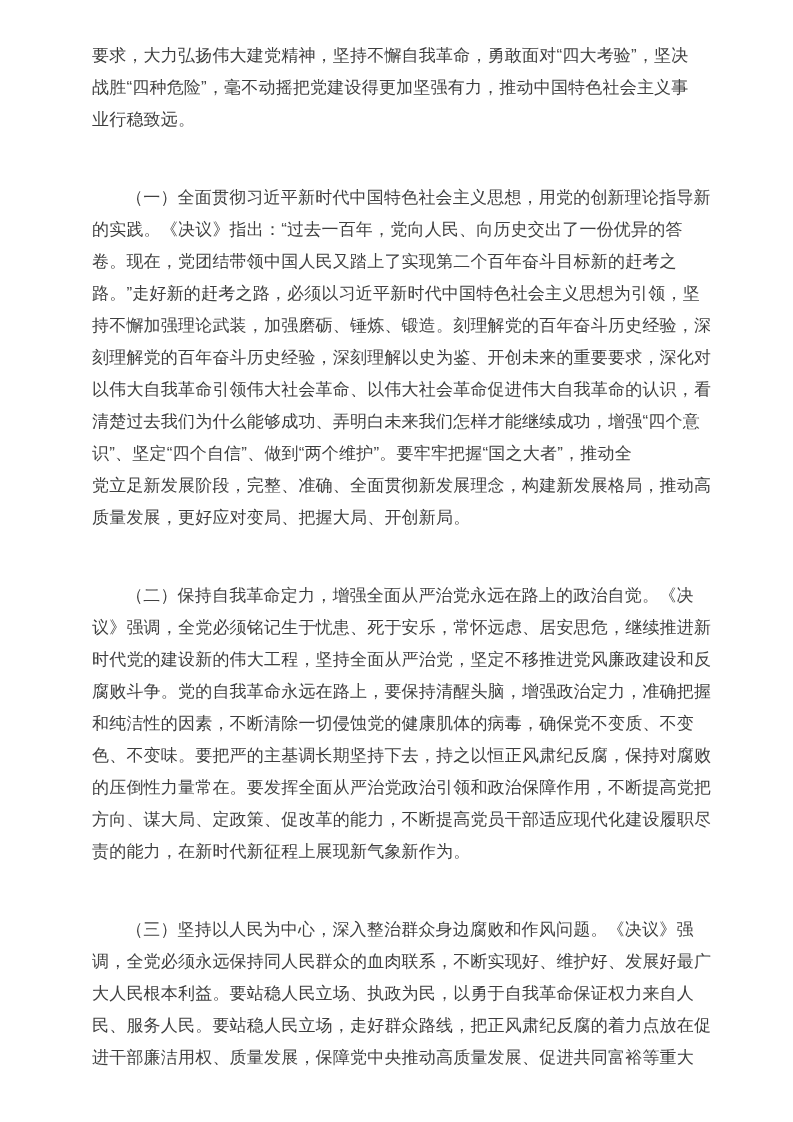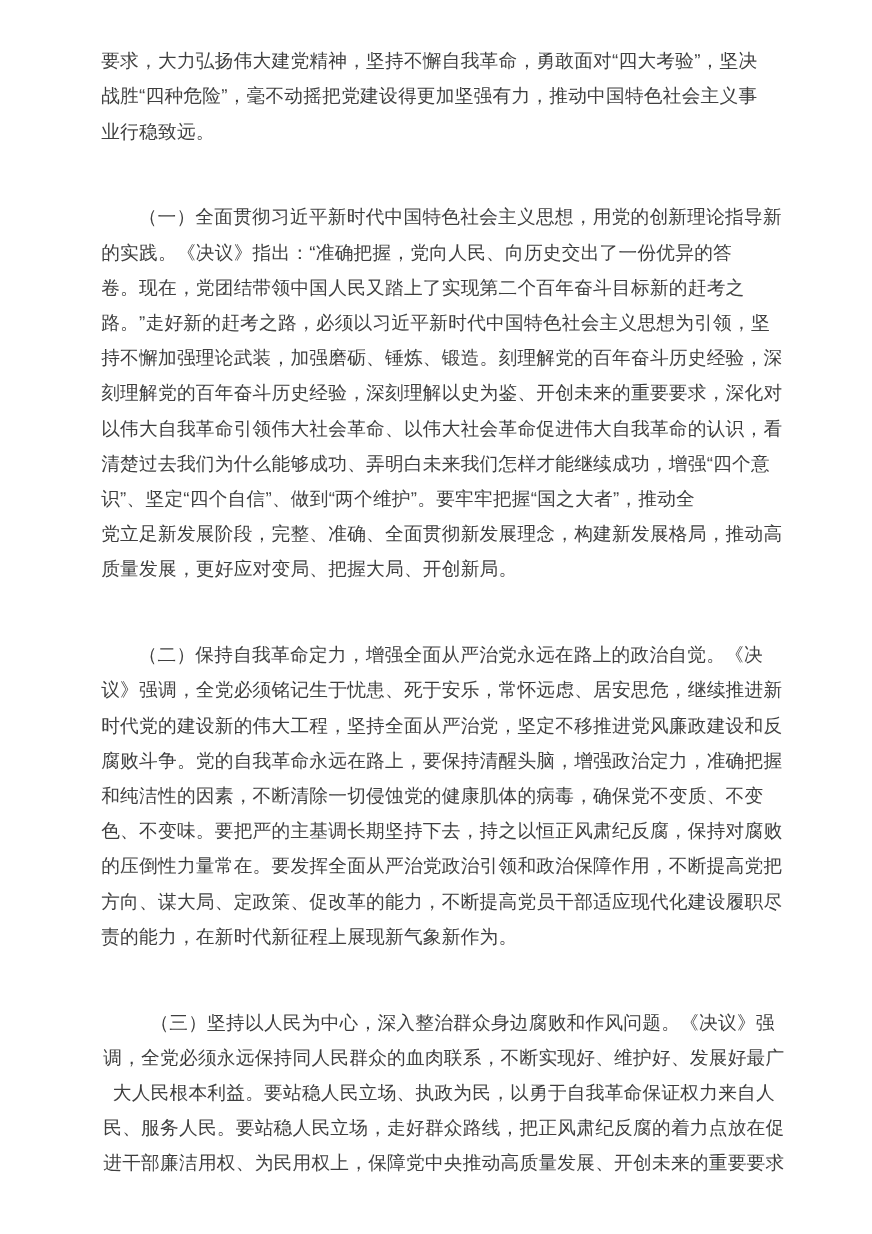--- a/index.html
+++ b/index.html
@@ -22,21 +22,20 @@
     font-size: 17px;
     line-height: 32px;
     color: #3f3f3f;
     -webkit-font-smoothing: antialiased;
   }
   .para {
     margin: 0 0 32px 0;
   }
   .para:last-child {
     margin-bottom: 0;
-    text-align: center;
   }
   .line {
     white-space: pre;
     letter-spacing: 0.2px;
   }
   .para.indented .line:first-child {
     text-indent: 2em;
     margin-top: 46px;
   }
 </style>
@@ -46,21 +45,21 @@
 <div class="page">
 
   <div class="para">
     <div class="line">要求，大力弘扬伟大建党精神，坚持不懈自我革命，勇敢面对“四大考验”，坚决</div>
     <div class="line">战胜“四种危险”，毫不动摇把党建设得更加坚强有力，推动中国特色社会主义事</div>
     <div class="line">业行稳致远。</div>
   </div>
 
   <div class="para indented">
     <div class="line">（一）全面贯彻习近平新时代中国特色社会主义思想，用党的创新理论指导新</div>
-    <div class="line">的实践。《决议》指出：“准确把握，党向人民、向历史交出了一份优异的答</div>
+    <div class="line">的实践。《决议》指出：“过去一百年，党向人民、向历史交出了一份优异的答</div>
     <div class="line">卷。现在，党团结带领中国人民又踏上了实现第二个百年奋斗目标新的赶考之</div>
     <div class="line">路。”走好新的赶考之路，必须以习近平新时代中国特色社会主义思想为引领，坚</div>
     <div class="line">持不懈加强理论武装，加强磨砺、锤炼、锻造。刻理解党的百年奋斗历史经验，深</div>
     <div class="line">刻理解党的百年奋斗历史经验，深刻理解以史为鉴、开创未来的重要要求，深化对</div>
     <div class="line">以伟大自我革命引领伟大社会革命、以伟大社会革命促进伟大自我革命的认识，看</div>
     <div class="line">清楚过去我们为什么能够成功、弄明白未来我们怎样才能继续成功，增强“四个意</div>
     <div class="line">识”、坚定“四个自信”、做到“两个维护”。要牢牢把握“国之大者”，推动全</div>
     <div class="line">党立足新发展阶段，完整、准确、全面贯彻新发展理念，构建新发展格局，推动高</div>
     <div class="line">质量发展，更好应对变局、把握大局、开创新局。</div>
   </div>
@@ -75,16 +74,16 @@
     <div class="line">的压倒性力量常在。要发挥全面从严治党政治引领和政治保障作用，不断提高党把</div>
     <div class="line">方向、谋大局、定政策、促改革的能力，不断提高党员干部适应现代化建设履职尽</div>
     <div class="line">责的能力，在新时代新征程上展现新气象新作为。</div>
   </div>
 
   <div class="para indented">
     <div class="line">（三）坚持以人民为中心，深入整治群众身边腐败和作风问题。《决议》强</div>
     <div class="line">调，全党必须永远保持同人民群众的血肉联系，不断实现好、维护好、发展好最广</div>
     <div class="line">大人民根本利益。要站稳人民立场、执政为民，以勇于自我革命保证权力来自人</div>
     <div class="line">民、服务人民。要站稳人民立场，走好群众路线，把正风肃纪反腐的着力点放在促</div>
-    <div class="line">进干部廉洁用权、为民用权上，保障党中央推动高质量发展、开创未来的重要要求</div>
+    <div class="line">进干部廉洁用权、质量发展，保障党中央推动高质量发展、促进共同富裕等重大</div>
   </div>
 
 </div>
 
 </body></html>

